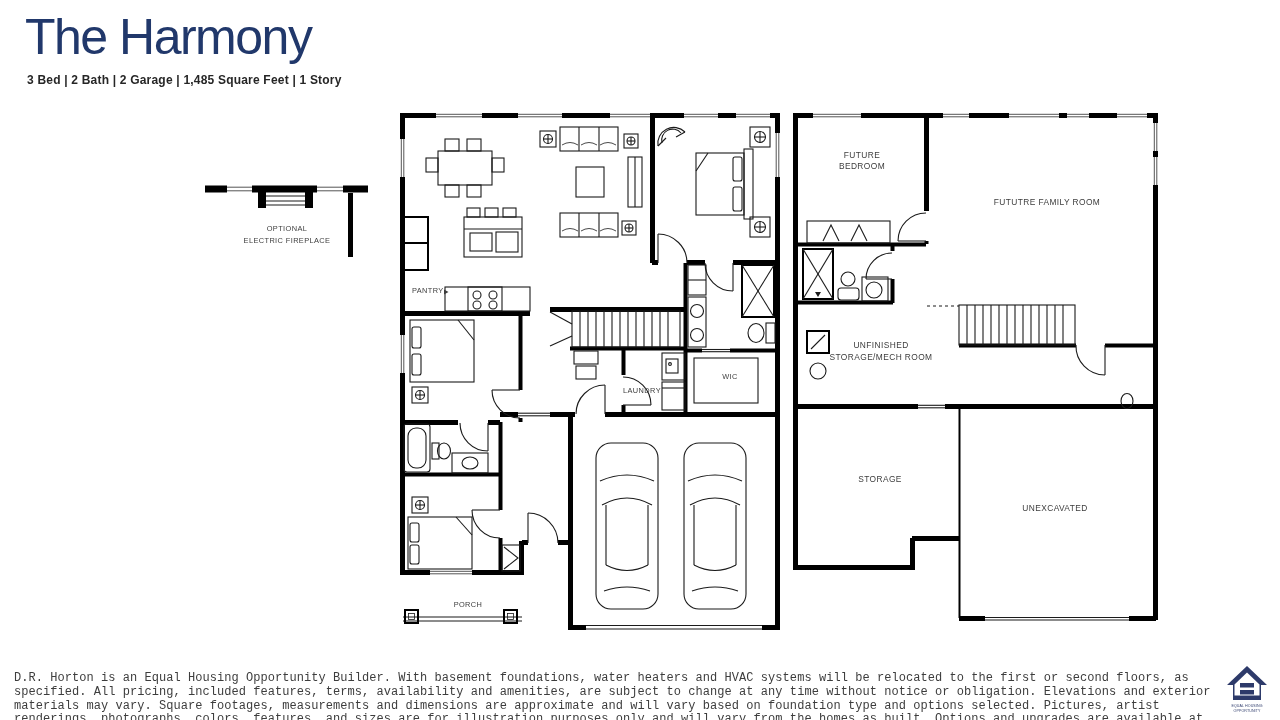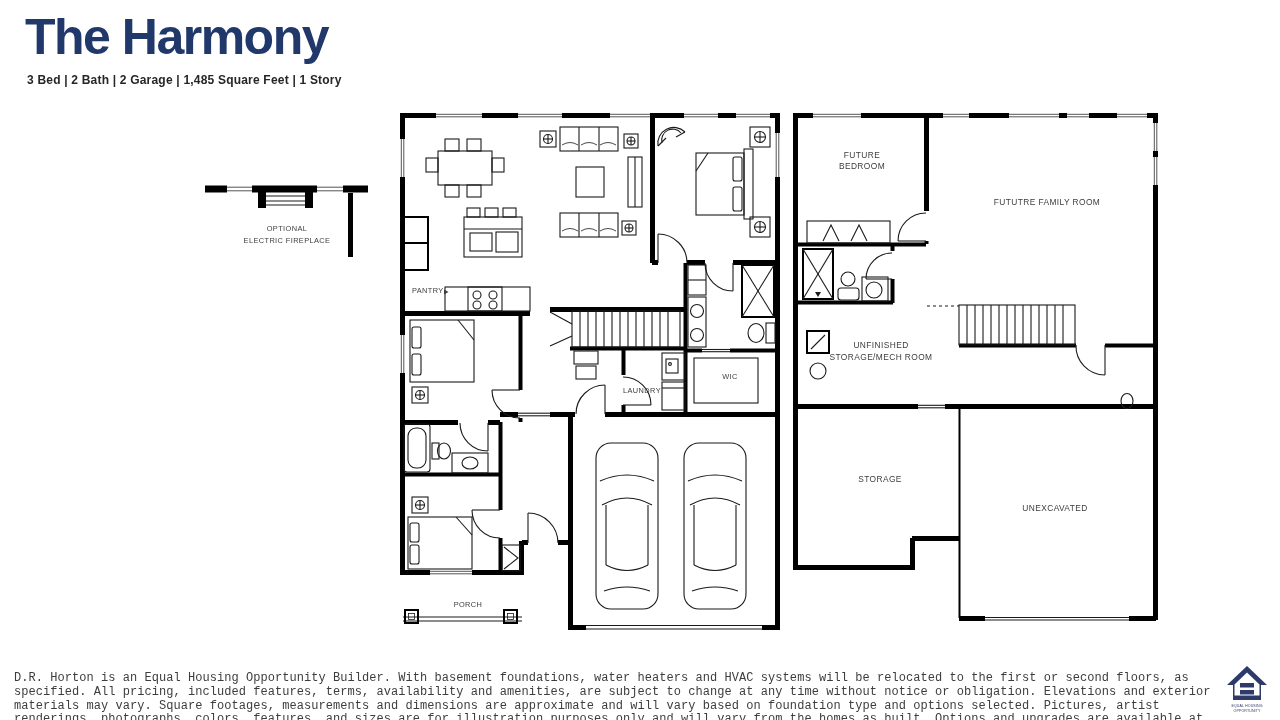--- a/index.html
+++ b/index.html
@@ -1,19 +1,19 @@
 <!DOCTYPE html>
 <html style="--navy: #21386b; --ink: #262626; --wall: #000000; --lbl: #3c3c3c; --logo: #2d3a6a;"><head>
 <meta charset="utf-8">
 <style>
   :root { --navy:#21386b; --ink:#262626; --wall:#000000; --lbl:#3c3c3c; --logo:#2d3a6a; }
   html,body { margin:0; padding:0; }
   body { width:1280px; height:720px; position:relative; background:#ffffff;
          font-family:"Liberation Sans", sans-serif; overflow:hidden; }
-  .title { position:absolute; left:25px; top:8px; margin:0; font-size:50px; font-weight:bold;
+  .title { position:absolute; left:25px; top:8px; margin:0; font-size:50px; font-weight:normal;
            color:var(--navy); letter-spacing:-1.5px; }
   .specs { position:absolute; left:27px; top:73px; font-size:12px; font-weight:bold;
            color:var(--ink); letter-spacing:0.2px; }
   .plan { position:absolute; }
   #fireplace-svg { left:200px; top:182px; }
   #mainplan-svg  { left:400px; top:113px; }
   #basement-svg  { left:793px; top:113px; }
   .disclaimer { position:absolute; left:14px; top:672px; width:1200px; font-size:12px;
                 line-height:13.8px; color:#3d3d3d; letter-spacing:0.05px;font-family:Liberation Mono, monospace; }
   .eho { position:absolute; left:1227px; top:666px; }

